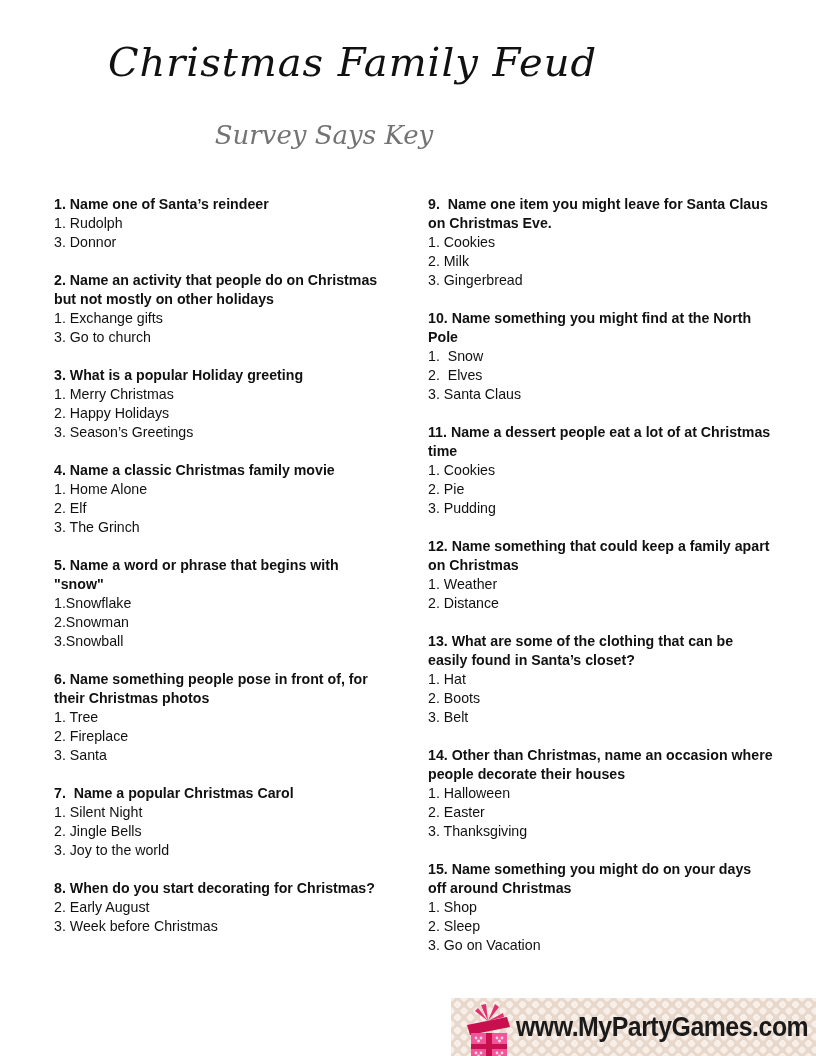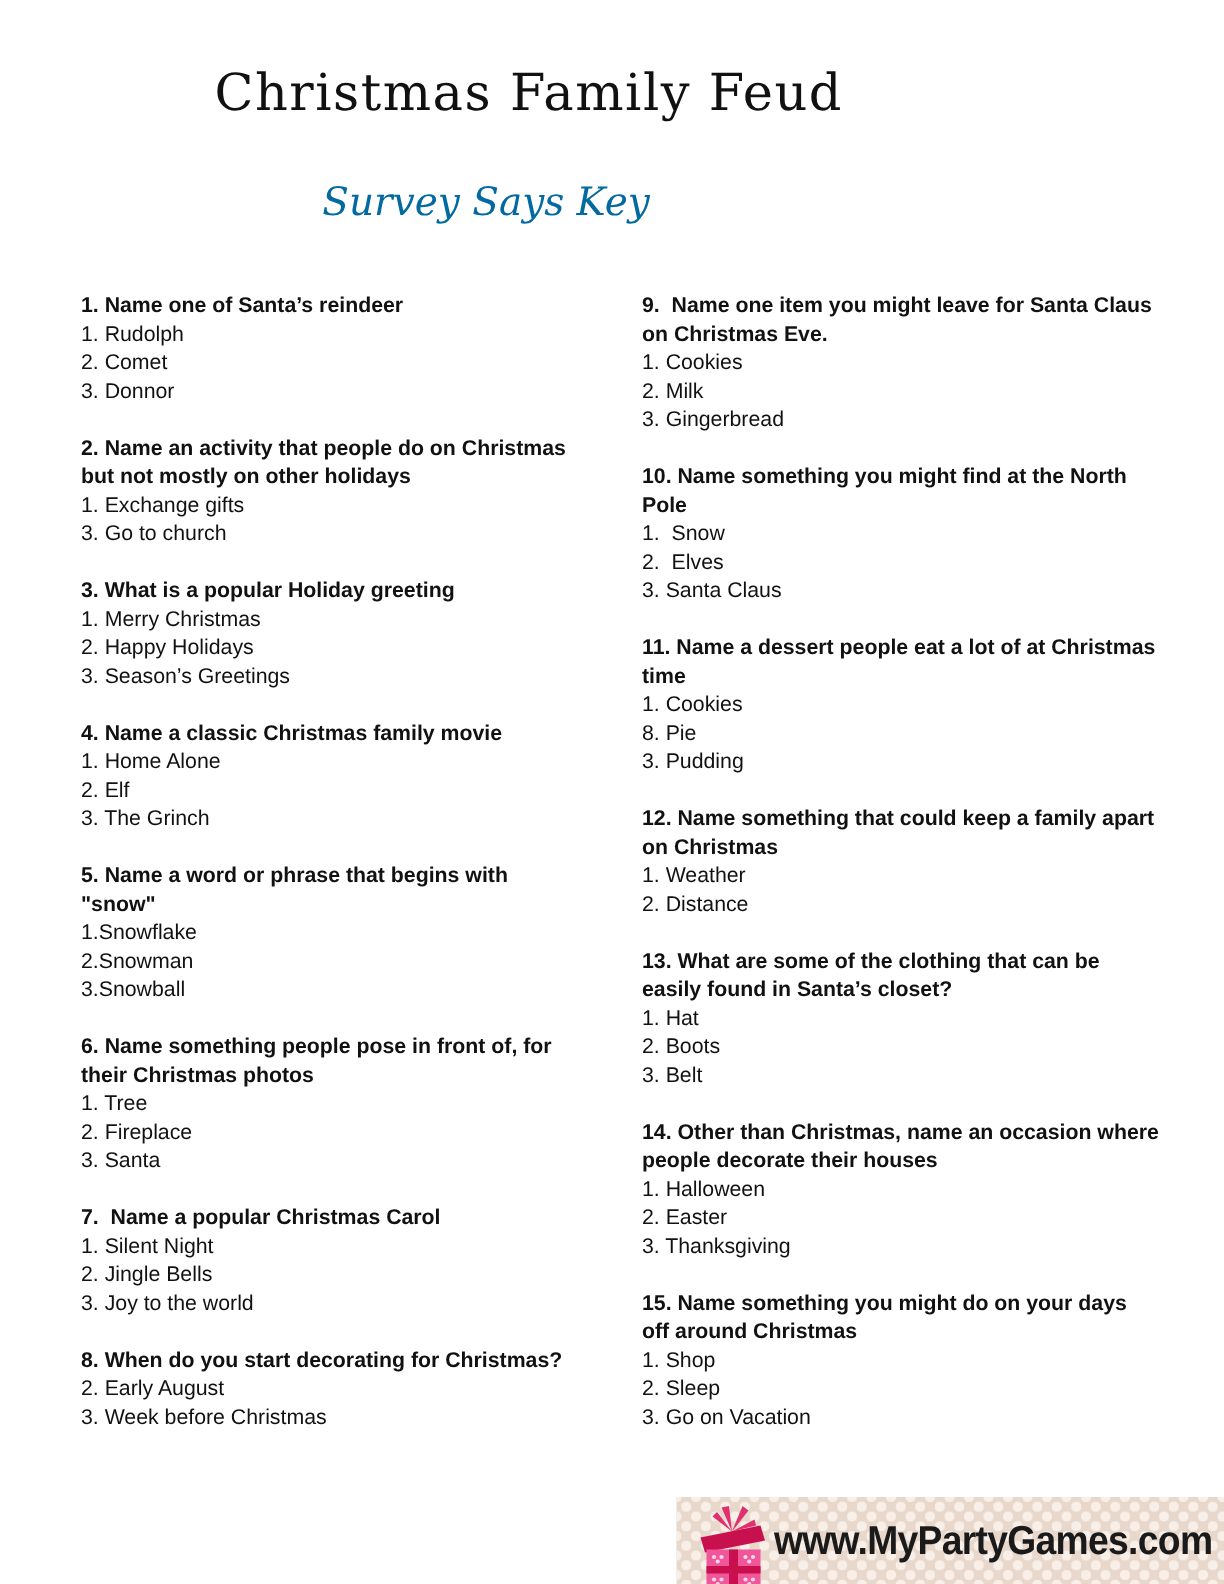--- a/index.html
+++ b/index.html
@@ -1,24 +1,24 @@
 <!DOCTYPE html>
 <html><head>
 <meta charset="utf-8">
 <style>
   html, body { margin: 0; padding: 0; background: #ffffff; }
   body { width: 816px; height: 1056px; position: relative; overflow: hidden; font-family: "Liberation Sans", sans-serif; color: #111; }
   .title {
     position: absolute; left: 0; top: 30px; width: 705px; text-align: center;
-    font-family: "DejaVu Serif", serif; font-size: 34px; line-height: 64px;
+    font-family: "DejaVu Serif", serif; font-style: italic; font-size: 40px; line-height: 64px;
     color: #111; letter-spacing: 1px;
   }
   .subtitle {
     position: absolute; left: 0; top: 115px; width: 648px; text-align: center;
-    font-family: "DejaVu Serif", serif; font-style: italic; font-size: 26px; line-height: 40px; color: #0369a1;
+    font-family: "DejaVu Serif", serif; font-style: italic; font-size: 26px; line-height: 40px; color: #737373;
   }
   .col { position: absolute; top: 174px; font-size: 14.2px; line-height: 19px; margin-top: 21px; }
   .col.left { left: 54px; width: 330px; }
   .col.right { left: 428px; width: 345px; }
   .q { margin-bottom: 19px; }
   .q-title { font-weight: bold; white-space: pre-wrap; }
   .a { white-space: pre; }
   .logo {
     position: absolute; left: 451px; top: 998px; width: 388px; height: 63px;
     background-color: #e8d7cb;
@@ -34,21 +34,20 @@
 </head>
 <body>
 
 <div class="title">Christmas Family Feud</div>
 <div class="subtitle">Survey Says Key</div>
 
 <div class="col left">
   <div class="q">
     <div class="q-title">1. Name one of Santa’s reindeer</div>
     <div class="a">1. Rudolph</div>
-    <div class="a">2. Comet</div>
     <div class="a">3. Donnor</div>
   </div>
   <div class="q">
     <div class="q-title">2. Name an activity that people do on Christmas but not mostly on other holidays</div>
     <div class="a">1. Exchange gifts</div>
     <div class="a">3. Go to church</div>
   </div>
   <div class="q">
     <div class="q-title">3. What is a popular Holiday greeting</div>
     <div class="a">1. Merry Christmas</div>
@@ -95,21 +94,21 @@
   </div>
   <div class="q">
     <div class="q-title">10. Name something you might find at the North Pole</div>
     <div class="a">1.  Snow</div>
     <div class="a">2.  Elves</div>
     <div class="a">3. Santa Claus</div>
   </div>
   <div class="q">
     <div class="q-title">11. Name a dessert people eat a lot of at Christmas time</div>
     <div class="a">1. Cookies</div>
-    <div class="a">8. Pie</div>
+    <div class="a">2. Pie</div>
     <div class="a">3. Pudding</div>
   </div>
   <div class="q">
     <div class="q-title">12. Name something that could keep a family apart on Christmas</div>
     <div class="a">1. Weather</div>
     <div class="a">2. Distance</div>
   </div>
   <div class="q">
     <div class="q-title">13. What are some of the clothing that can be easily found in Santa’s closet?</div>
     <div class="a">1. Hat</div>

